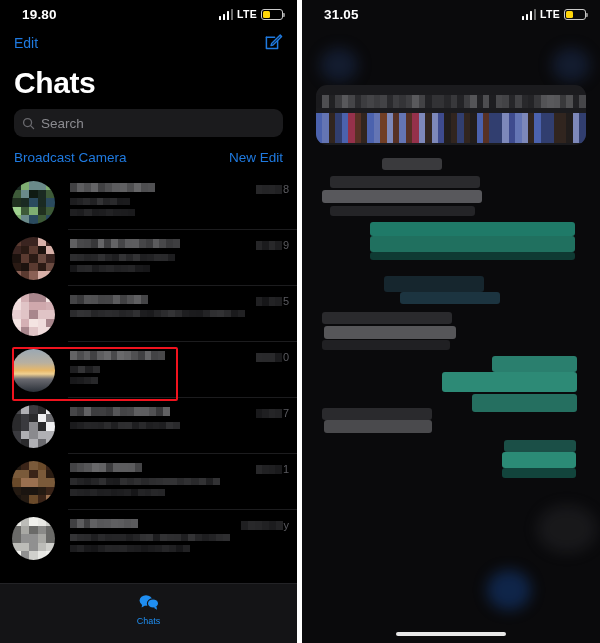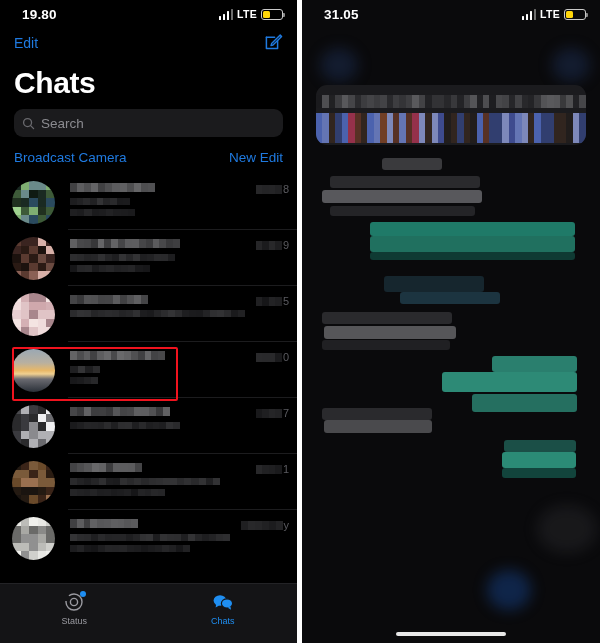--- a/index.html
+++ b/index.html
@@ -693,27 +693,20 @@
               <i style="flex: 1 1 0%; background: rgb(35, 35, 37);"></i>
             </div>
             <span class="time-char">y</span>
           </div>
         </div>
       </div>
 
     <div class="hl-box" style="left:12px; top:347px; width:166px; height:54px;"></div>
 
     <div class="tabbar" id="tabbar">
-        <div class="tab">
-          <div class="ti"><svg viewBox="0 0 22 22">
-              <circle cx="11" cy="11" r="8" stroke="#9a9aa0" stroke-width="1.4" fill="none" stroke-dasharray="26 6"></circle>
-              <circle cx="11" cy="11" r="3.6" stroke="#9a9aa0" stroke-width="1.4" fill="none"></circle>
-            </svg><span class="dot-blue"></span></div>
-          <div class="tl">Status</div>
-        </div>
         <div class="tab active">
           <div class="ti"><svg viewBox="0 0 22 22">
               <ellipse cx="8" cy="9.5" rx="6.4" ry="5.2" fill="#1f8ef1"></ellipse>
               <path d="M4.2 13.2l-.6 3.4 3.6-2.2z" fill="#1f8ef1"></path>
               <ellipse cx="15" cy="12.4" rx="5.6" ry="4.6" fill="#1f8ef1" stroke="#141416" stroke-width="1.2"></ellipse>
               <path d="M18.4 15.6l.7 3.2-3.4-2z" fill="#1f8ef1"></path>
             </svg></div>
           <div class="tl">Chats</div>
         </div>
       </div>

